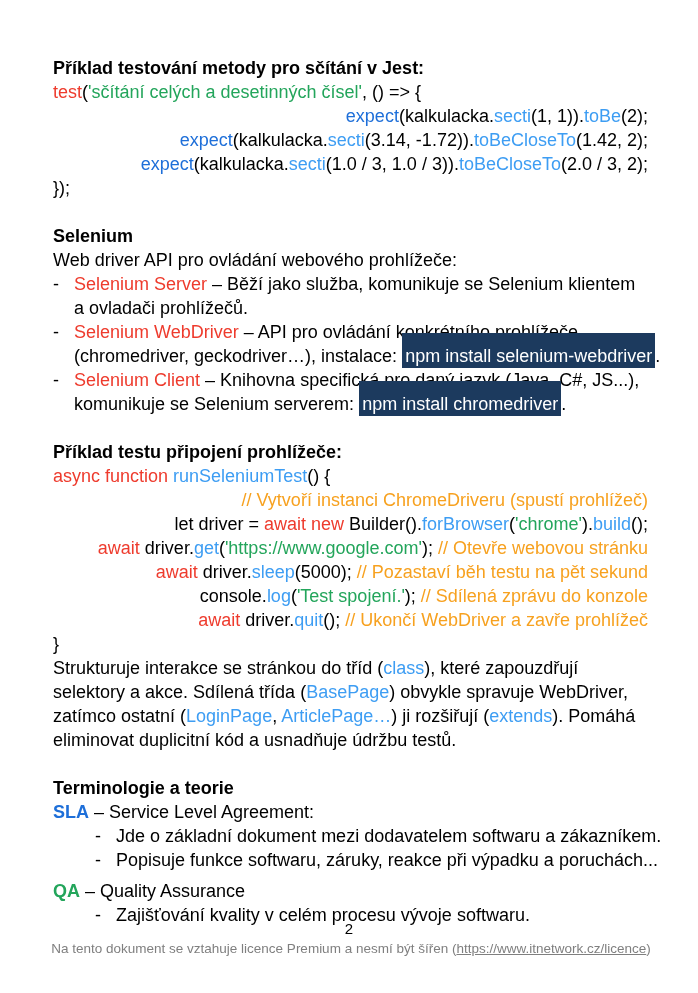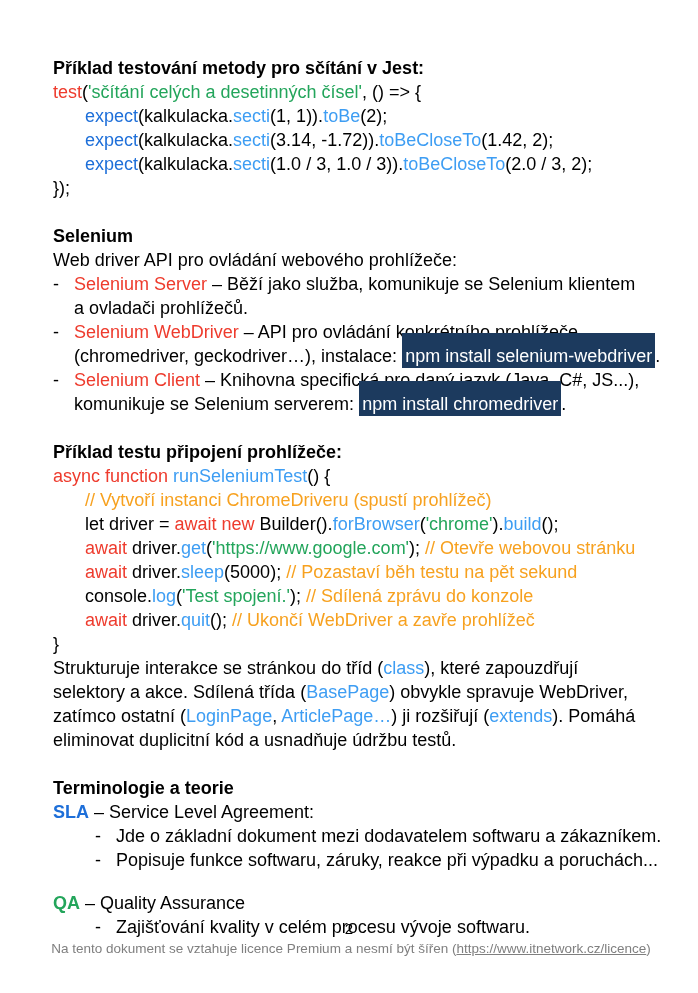--- a/index.html
+++ b/index.html
@@ -11,26 +11,26 @@
     background:#ffffff;
     padding:56px 50px 0 53px;
     font-family:"Liberation Sans",sans-serif;
     font-size:18px;line-height:24px;
     color:var(--c-text,#000);
     overflow:hidden;
   }
   .h{font-weight:bold;margin:0;}
   .sec{margin-top:24px;}
   .cl,.li-text,.rich,.term-line{white-space:nowrap;}
-  .code .ind{padding-left:32px;}
+  .code .ind{padding-left:32px;text-align:right;}
   .dash-list{list-style:none;margin:0;padding:0;}
   .dash-list li{position:relative;padding-left:21px;}
   .marker{position:absolute;left:0;top:0;}
   .sub{margin-left:42px;}
-  .qa-block{margin-top:19px;}
+  .qa-block{margin-top:7px;}
   .tk-black{color:var(--c-text,#000);}
   .tk-red{color:var(--c-red,#ee3b2d);margin-top:30px;}
   .tk-blue{color:var(--c-blue,#1e6fd9);}
   .tk-lblue{color:var(--c-lblue,#3d9df3);}
   .tk-green{color:var(--c-green,#23a55b);}
   .tk-orange{color:var(--c-orange,#f7a11f);}
   .tk-bluebold{color:var(--c-blue,#1e6fd9);font-weight:bold;}
   .tk-greenbold{color:var(--c-green,#23a55b);font-weight:bold;}
   .tk-hl{background:var(--c-hlbg,#1c3a5e);color:var(--c-hlfg,#fff);padding:13px 3px 2px 3px;}
   .pagenum{

